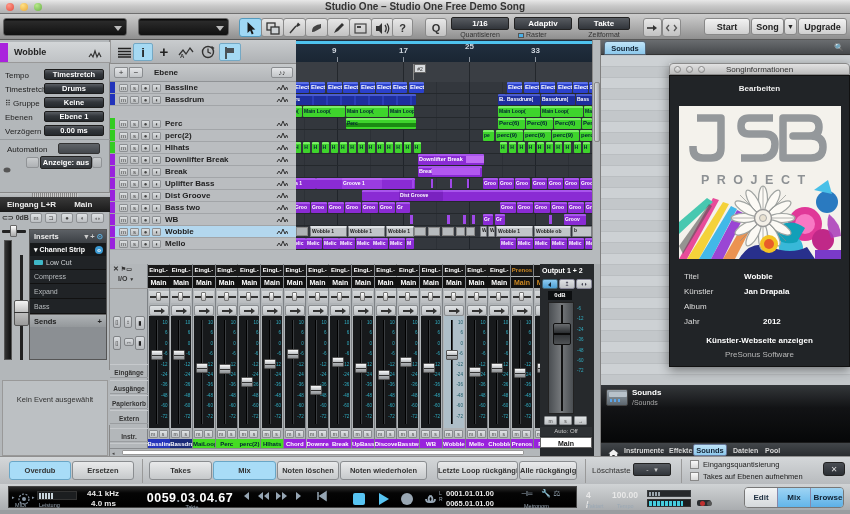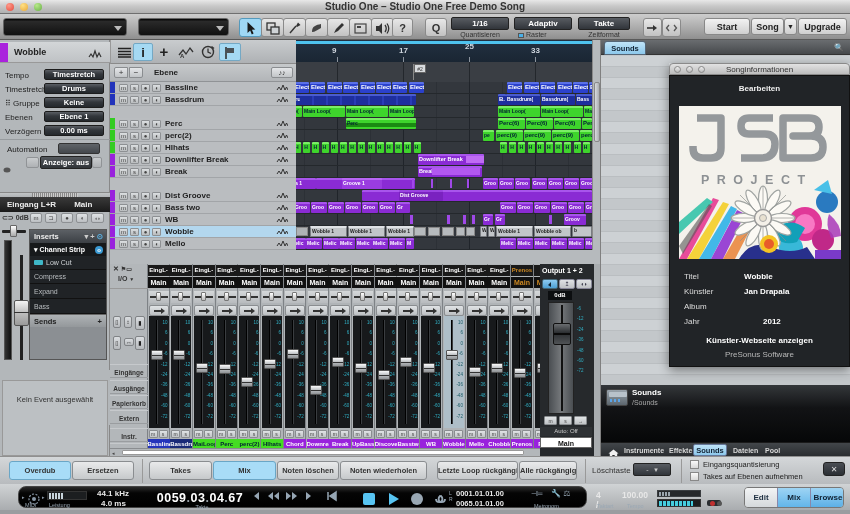--- a/index.html
+++ b/index.html
@@ -54,21 +54,21 @@
 .chlab { position:absolute; left:0; top:175px; width:21px; height:10px; font-size:6px; font-weight:bold; text-align:center; line-height:10px; color:#fff; overflow:hidden; }
 
 #browser { left:600px; top:40px; width:250px; height:416px; background:#c3c7ca; border-left:1px solid #808080; }
 #sinfo { left:669px; top:63px; width:181px; height:304px; }
 .srow { position:absolute; font-size:8px; color:#ddd; }
 
 #optrow { left:0; top:456px; width:850px; height:28px; background:linear-gradient(#d4d7d9,#b8bbbe); border-top:1px solid #909090; }
 .obtn { position:absolute; top:4px; height:19px; background:linear-gradient(#e9eaeb,#c6c9cb); border:1px solid #8a8d90; border-radius:3px; color:#333; font-size:7.5px; font-weight:bold; text-align:center; white-space:nowrap; overflow:hidden; }
 .obtn.sel { background:#a8dcf7; border-color:#6aa6c6; }
 #transport { left:0; top:484px; width:850px; height:26px; background:linear-gradient(#d0d3d5,#a9acaf); }
-#tblack { position:absolute; left:18px; top:2px; width:569px; height:22px; background:linear-gradient(#2a2a2a,#050505 30%,#000); border-radius:8px; border:1px solid #444; }
+#tblack { position:absolute; left:8px; top:2px; width:569px; height:22px; background:linear-gradient(#2a2a2a,#050505 30%,#000); border-radius:0; border:1px solid #444; }
 .tbbtn { position:absolute; top:3px; height:18px; color:#9ab2c4; font-size:10px; text-align:center; }
 #botedge { left:0; top:510px; width:850px; height:4px; background:#9a9da0; }
 </style>
 </head>
 <body>
 <div id="app">
   <div class="abs" id="titlebar">
     <div class="tl abs" style="left:6px;top:3px;background:radial-gradient(circle at 35% 30%,#ff9a8a,#e3493c);"></div>
     <div class="tl abs" style="left:20px;top:3px;background:radial-gradient(circle at 35% 30%,#ffe084,#e9a839);"></div>
     <div class="tl abs" style="left:34px;top:3px;background:radial-gradient(circle at 35% 30%,#b8e98a,#68b046);"></div>
@@ -272,20 +272,31 @@
             <path d="M1 6 l2-3 2 3 2-5 2 5 1.5-3 1.5 3" stroke="#333" stroke-width="1" fill="none"></path>
           </svg></div>
     </div>
     <div class="trow" style="top:84px;">
       <div class="cs" style="background:#9922dd;"></div>
       <div class="mb" style="left:9px;">m</div>
         <div class="mb" style="left:20px;">s</div>
         <div class="mb" style="left:31px;">●</div>
         <div class="mb" style="left:42px;">◖</div>
       <div class="nm">Break</div>
+      <div class="wv"><svg width="12" height="8" viewBox="0 0 12 8">
+            <path d="M1 6 l2-3 2 3 2-5 2 5 1.5-3 1.5 3" stroke="#333" stroke-width="1" fill="none"></path>
+          </svg></div>
+    </div>
+    <div class="trow" style="top:96px;">
+      <div class="cs" style="background:#9922dd;"></div>
+      <div class="mb" style="left:9px;">m</div>
+        <div class="mb" style="left:20px;">s</div>
+        <div class="mb" style="left:31px;">●</div>
+        <div class="mb" style="left:42px;">◖</div>
+      <div class="nm">Uplifter Bass</div>
       <div class="wv"><svg width="12" height="8" viewBox="0 0 12 8">
             <path d="M1 6 l2-3 2 3 2-5 2 5 1.5-3 1.5 3" stroke="#333" stroke-width="1" fill="none"></path>
           </svg></div>
     </div>
     <div class="trow" style="top:108px;">
       <div class="cs" style="background:#9922dd;"></div>
       <div class="mb" style="left:9px;">m</div>
         <div class="mb" style="left:20px;">s</div>
         <div class="mb" style="left:31px;">●</div>
         <div class="mb" style="left:42px;">◖</div>

